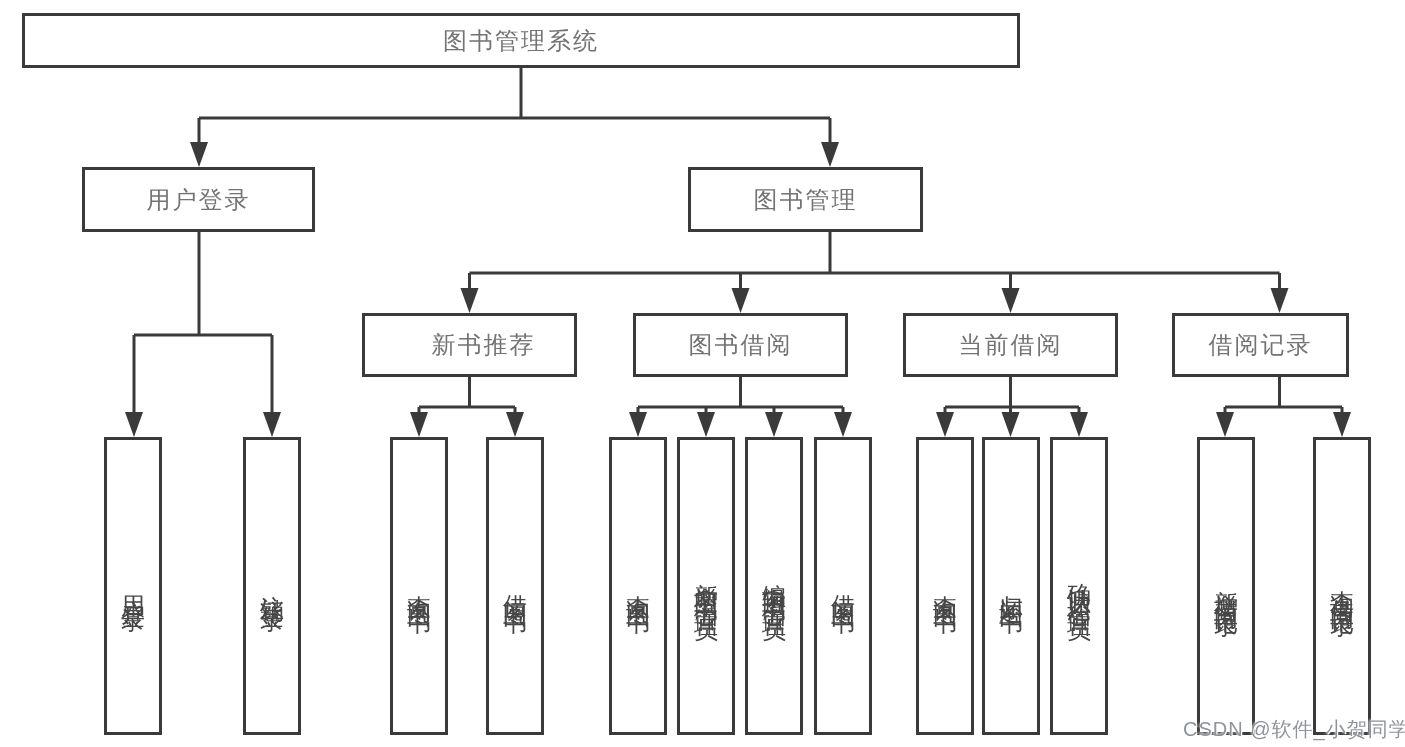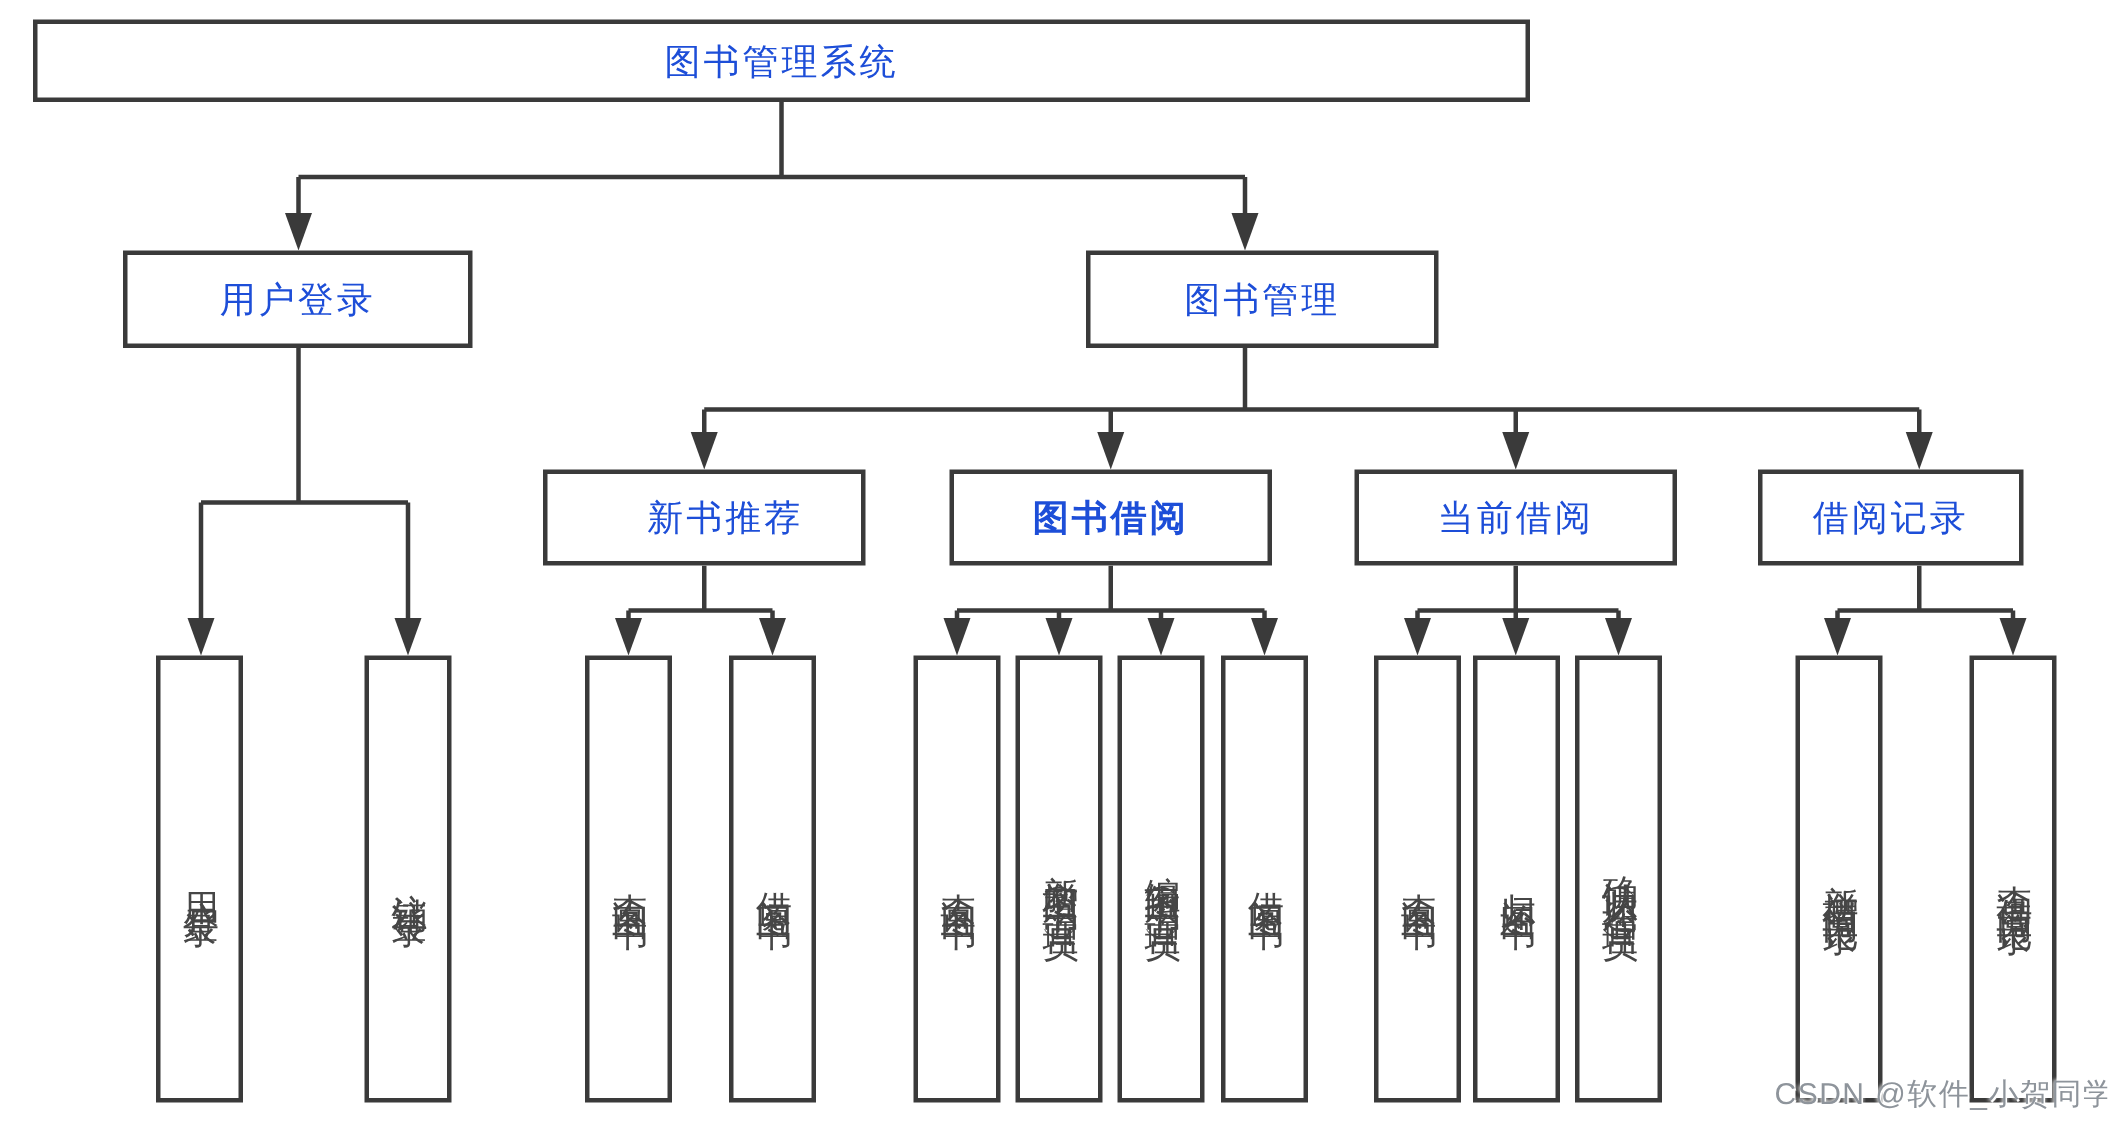--- a/index.html
+++ b/index.html
@@ -19,21 +19,21 @@
   .hbox {
     position: absolute;
     box-sizing: border-box;
     background: #ffffff;
     border: 3px solid #3a3a3a;
     display: flex;
     align-items: center;
     justify-content: center;
     font-size: 24px;
     letter-spacing: 2px;
-    color: #1d4ed8;
+    color: #737373;
     white-space: nowrap;
   }
   .root-box   { left: 22px;  top: 13px;  width: 998px; height: 55px; }
   .lvl2       { top: 167px; height: 65px; }
   .lvl3       { top: 313px; height: 64px; }
   .leaf {
     position: absolute;
     box-sizing: border-box;
     top: 437px;
     height: 298px;
@@ -108,24 +108,24 @@
       <path d="M1010.5 437 L1001.5 412 L1019.5 412 Z"></path>
       <path d="M1079 437 L1070 412 L1088 412 Z"></path>
       <path d="M1225 437 L1216 412 L1234 412 Z"></path>
       <path d="M1342 437 L1333 412 L1351 412 Z"></path>
     </g>
   </svg>
 
   <div class="hbox root-box">图书管理系统</div>
 
   <div class="hbox lvl2" style="left:82px; width:233px;">用户登录</div>
-  <div class="hbox lvl2" style="left:724px; width:235px;">图书管理</div>
+  <div class="hbox lvl2" style="left:688px; width:235px;">图书管理</div>
 
   <div class="hbox lvl3" style="left:362px; width:215px;padding-left:28px;">新书推荐</div>
-  <div class="hbox lvl3" style="left:633px; width:215px;font-weight:bold;">图书借阅</div>
+  <div class="hbox lvl3" style="left:633px; width:215px;">图书借阅</div>
   <div class="hbox lvl3" style="left:903px; width:215px;">当前借阅</div>
   <div class="hbox lvl3" style="left:1172px; width:177px;">借阅记录</div>
 
   <div class="leaf" style="left:104px;">
     <span class="vtext">用户登录</span>
   </div>
   <div class="leaf" style="left:243px;">
     <span class="vtext">注销登录</span>
   </div>
 

